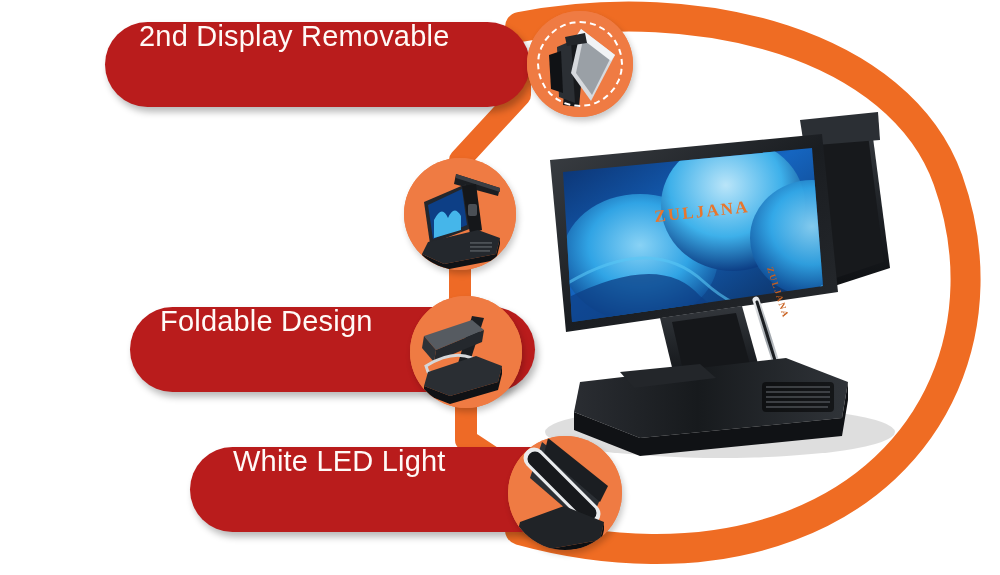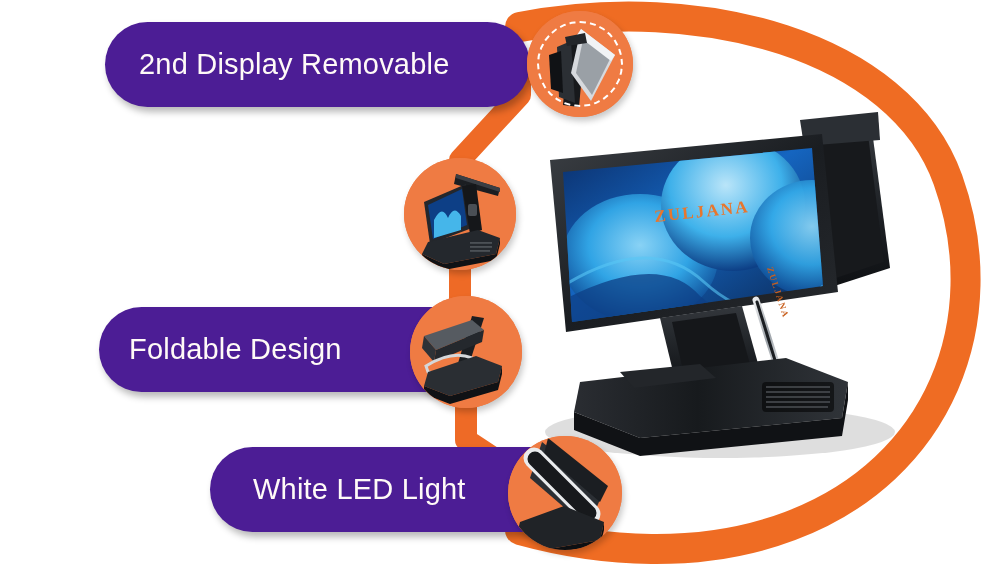--- a/index.html
+++ b/index.html
@@ -14,43 +14,43 @@
     height:575px;
     overflow:hidden;
     background:#ffffff;
   }
   .layer{position:absolute;top:0;left:0;width:1000px;height:575px;}
 
   
   .pill{
     position:absolute;
     display:flex;
-    align-items:center;
+    align-items:flex-start;
     box-sizing:border-box;
     border-radius:999px;
-    background:#4c1d95;
+    background:#b91c1c;
     color:#fdf6f2;
     box-shadow:3px 5px 7px rgba(0,0,0,0.28);
     z-index:6;
   }
   .pill-label{
     font-size:29px;
     font-weight:400;
     letter-spacing:0.2px;
     white-space:nowrap;
     line-height:1;
     color:#fffaf7;
   }
   #pill-0{left:105px;top:22px;width:425px;height:85px;}
   #pill-0 .pill-label{margin-left:34px;}
   #pill-1{left:40px;top:162px;width:470px;height:85px;}
   #pill-1 .pill-label{margin-left:28px;}
-  #pill-2{left:99px;top:307px;width:405px;height:85px;}
+  #pill-2{left:130px;top:307px;width:405px;height:85px;}
   #pill-2 .pill-label{margin-left:30px;}
-  #pill-3{left:210px;top:447px;width:390px;height:85px;}
+  #pill-3{left:190px;top:447px;width:390px;height:85px;}
   #pill-3 .pill-label{margin-left:43px;}
 
   
   .connector{position:absolute;z-index:4;}
 
   
   .bubble{
     position:absolute;
     border-radius:50%;
     background:#ef7b43;

